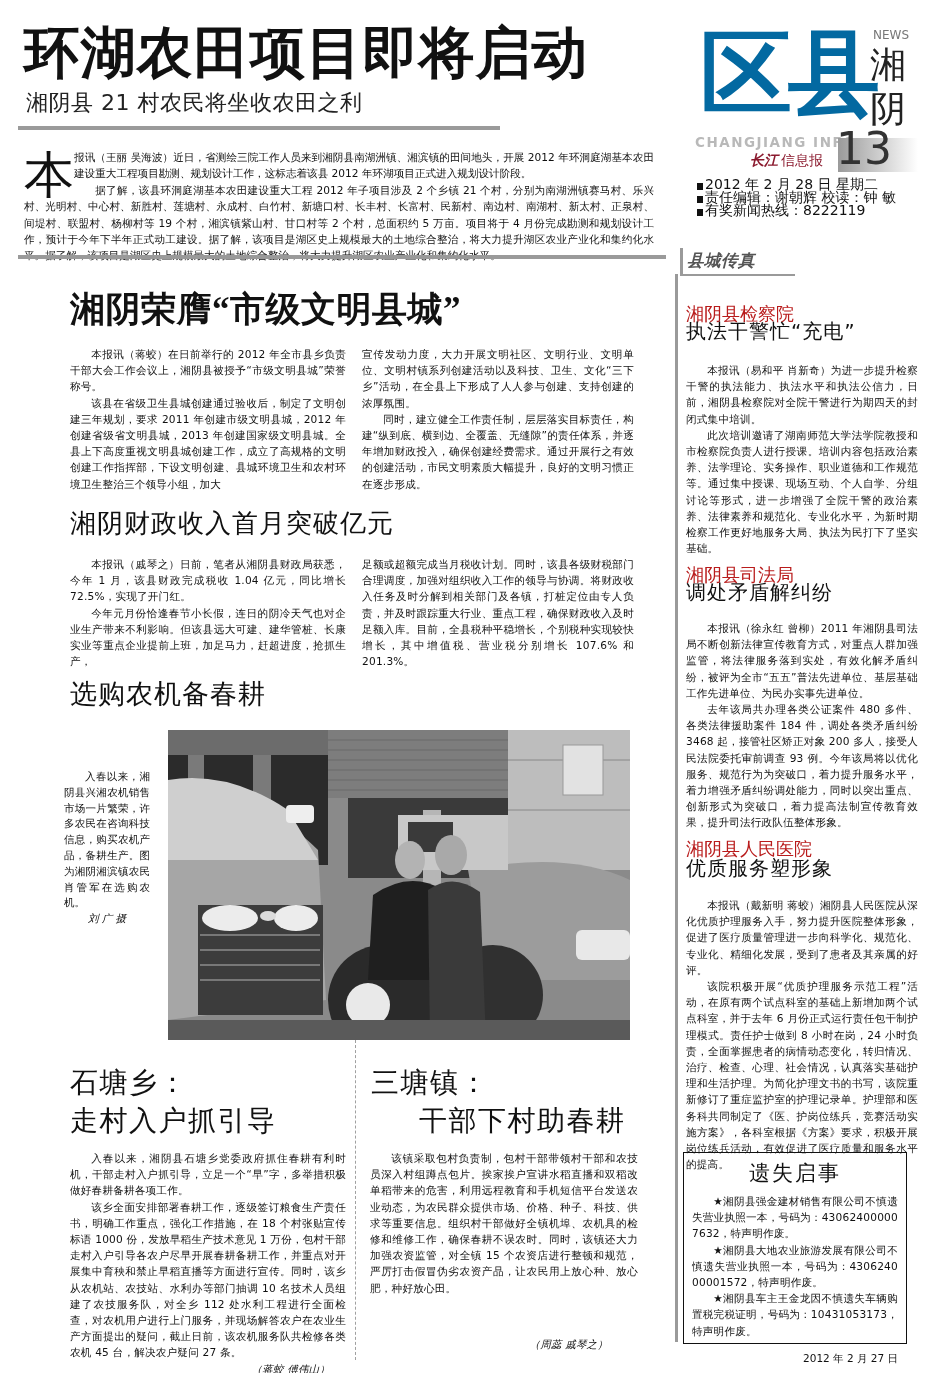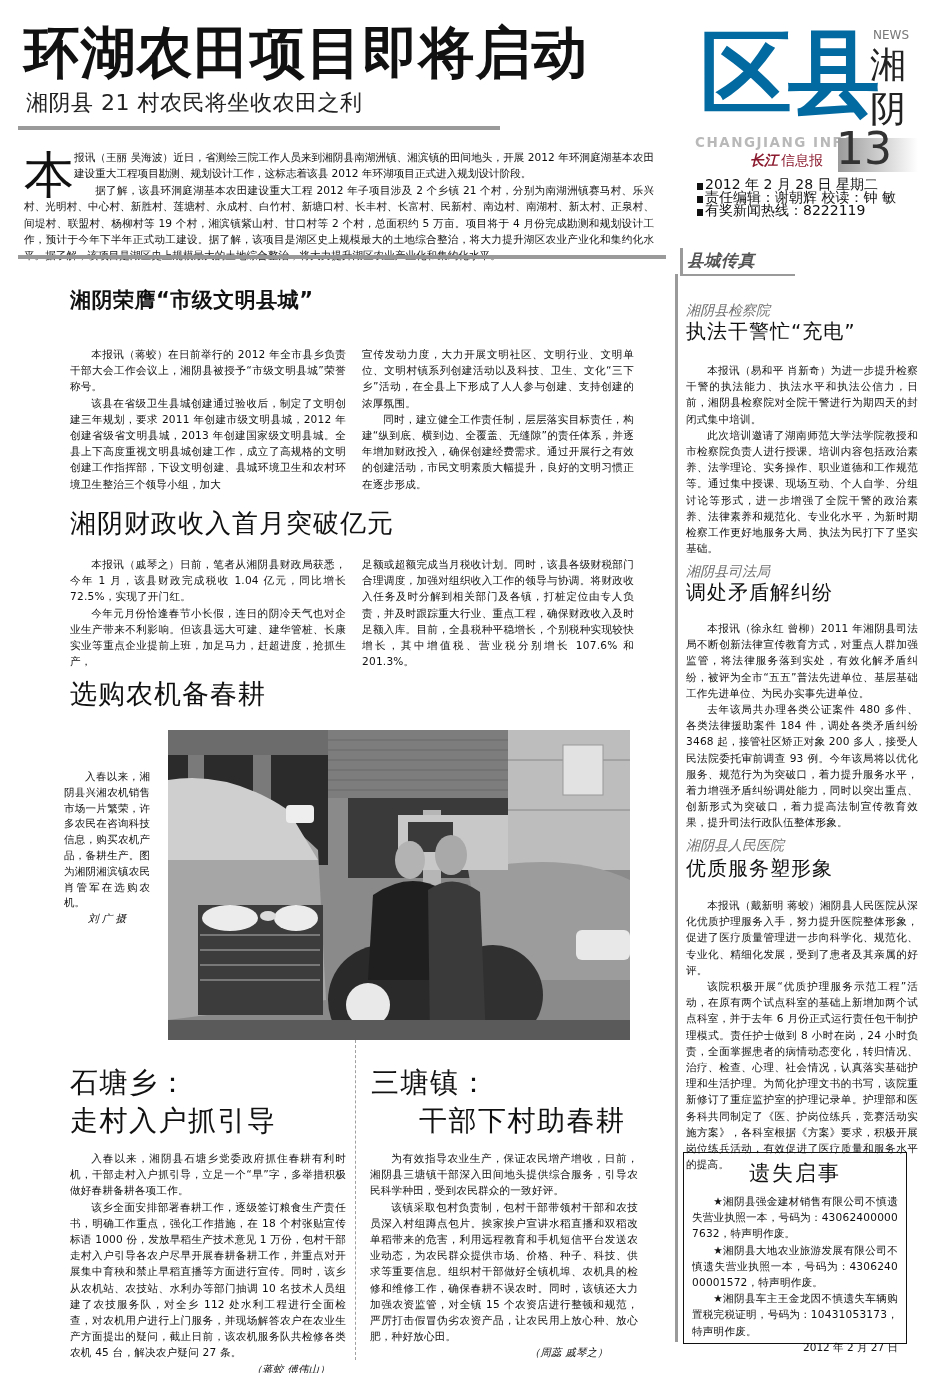--- a/index.html
+++ b/index.html
@@ -32,38 +32,38 @@
   #page-num-bg { left: 838px; top: 138px; width: 80px; height: 34px; background: linear-gradient(to right, #9a9a9a, #ffffff); }
   #page-num { left: 836px; top: 126px; font-size: 44px; color: #333; line-height: 46px; }
   #issue-info { left: 697px; top: 178px; font-size: 14px; line-height: 12.8px; white-space: nowrap; }
   #issue-info .sq { display: inline-block; width: 6px; height: 7px; background: #111; margin-right: 2px; vertical-align: -1px; }
 
   #section-head { left: 680px; top: 248px; width: 112px; height: 26px; border-left: 3px solid #9a9a9a; border-bottom: 2px solid #9a9a9a; }
   #section-head span { position: absolute; left: 4px; top: 2px; font-size: 16.5px; font-weight: bold; font-style: italic; font-family: "DejaVu Serif", serif; color: #555; letter-spacing: 0.5px; white-space: nowrap; }
   #side-bar { left: 675px; top: 274px; width: 3px; height: 1068px; background: #9a9a9a; }
 
   
-  .h-bold { font-size: 21px; font-weight: bold; white-space: nowrap; letter-spacing: 0.5px; }
+  .h-bold { font-size: 35px; font-weight: bold; white-space: nowrap; letter-spacing: 0.5px; font-family: Liberation Serif, serif; }
   .h-light { font-size: 26px; white-space: nowrap; letter-spacing: 1px; color: #111; }
   .h-huge { font-size: 28px; line-height: 38px; white-space: nowrap; letter-spacing: 1.5px; color: #111; text-align: right; }
 
   #photo { left: 168px; top: 730px; width: 462px; height: 310px; overflow: hidden; background: #777; }
   #photo-caption { left: 64px; top: 769px; width: 86px; font-size: 10.5px; line-height: 15.8px; text-align: justify; }
   #photo-caption .pc-credit { text-align: center; font-style: italic; }
   .dotted-v { border-left: 1.5px dashed #a0a0a0; width: 0; }
 
   
-  .side-kicker { font-size: 14px; color: #737373; white-space: nowrap; font-style: italic; }
+  .side-kicker { font-size: 18px; color: #b91c1c; white-space: nowrap; }
   .side-title { font-size: 20px; letter-spacing: 1px; color: #111; white-space: nowrap; }
 
   
   #notice { left: 683px; top: 1152px; width: 224px; height: 192px; border: 1.5px solid #111; box-sizing: border-box; padding: 6px 8px; }
   #notice-title { text-align: center; font-size: 21px; letter-spacing: 2px; margin-bottom: 6px; }
   #notice .body-text p { text-indent: 2em; word-break: break-all; }
-  #notice-date { text-align: right; font-size: 10.5px; margin-top: 2px; }
+  #notice-date { text-align: right; font-size: 10.5px; margin-top: 13px; }
 </style>
 </head>
 <body>
 
 <div class="abs" id="main-title">环湖农田项目即将启动</div>
 <div class="abs" id="main-subtitle">湘阴县 21 村农民将坐收农田之利</div>
 <div class="abs gray-rule" style="left:18px; top:126px; width:482px;"></div>
 
 <div class="abs" id="brand-big">区县</div>
 <div class="abs" id="brand-news">NEWS</div>
@@ -182,23 +182,22 @@
 <div class="abs h-huge" style="left:70px; top:1102px;">走村入户抓引导</div>
 <div class="abs body-text" style="left:70px; top:1150px; width:276px;">
   <p>入春以来，湘阴县石塘乡党委政府抓住春耕有利时机，干部走村入户抓引导，立足一个“早”字，多举措积极做好春耕备耕各项工作。</p>
   <p>该乡全面安排部署春耕工作，逐级签订粮食生产责任书，明确工作重点，强化工作措施，在 18 个村张贴宣传标语 1000 份，发放早稻生产技术意见 1 万份，包村干部走村入户引导各农户尽早开展春耕备耕工作，并重点对开展集中育秧和禁止早稻直播等方面进行宣传。同时，该乡从农机站、农技站、水利办等部门抽调 10 名技术人员组建了农技服务队，对全乡 112 处水利工程进行全面检查，对农机用户进行上门服务，并现场解答农户在农业生产方面提出的疑问，截止日前，该农机服务队共检修各类农机 45 台，解决农户疑问 27 条。</p>
   <p class="byline" style="text-indent:0; margin-right:16px;">（蒋蛟 傅伟山）</p>
 </div>
 
 <div class="abs h-huge" style="left:371px; top:1064px;">三塘镇：</div>
 <div class="abs h-huge" style="left:371px; top:1102px;margin-left:48px;">干部下村助春耕</div>
 <div class="abs body-text" style="left:370px; top:1150px; width:268px;">
-  <p>为有效指导农业生产，保证农民增产增收，日前，湘阴县三塘镇干部深入田间地头提供综合服务，引导农民科学种田，受到农民群众的一致好评。</p>
   <p>该镇采取包村负责制，包村干部带领村干部和农技员深入村组蹲点包片。挨家挨户宣讲水稻直播和双稻改单稻带来的危害，利用远程教育和手机短信平台发送农业动态，为农民群众提供市场、价格、种子、科技、供求等重要信息。组织村干部做好全镇机埠、农机具的检修和维修工作，确保春耕不误农时。同时，该镇还大力加强农资监管，对全镇 15 个农资店进行整顿和规范，严厉打击假冒伪劣农资产品，让农民用上放心种、放心肥，种好放心田。</p>
-  <p class="byline" style="text-indent:0; margin-right:30px;">（周蕊 戚琴之）</p>
+  <p class="byline" style="text-indent:0; margin-right:30px;margin-top:40px;">（周蕊 戚琴之）</p>
 </div>
 
 <div class="abs side-kicker" style="left:686px; top:302px;">湘阴县检察院</div>
 <div class="abs side-title" style="left:686px; top:318px;">执法干警忙“充电”</div>
 <div class="abs body-text" style="left:686px; top:362px; width:232px;">
   <p>本报讯（易和平 肖新奇）为进一步提升检察干警的执法能力、执法水平和执法公信力，日前，湘阴县检察院对全院干警进行为期四天的封闭式集中培训。</p>
   <p>此次培训邀请了湖南师范大学法学院教授和市检察院负责人进行授课。培训内容包括政治素养、法学理论、实务操作、职业道德和工作规范等。通过集中授课、现场互动、个人自学、分组讨论等形式，进一步增强了全院干警的政治素养、法律素养和规范化、专业化水平，为新时期检察工作更好地服务大局、执法为民打下了坚实基础。</p>
 </div>
 
 <div class="abs side-kicker" style="left:686px; top:563px;">湘阴县司法局</div>

